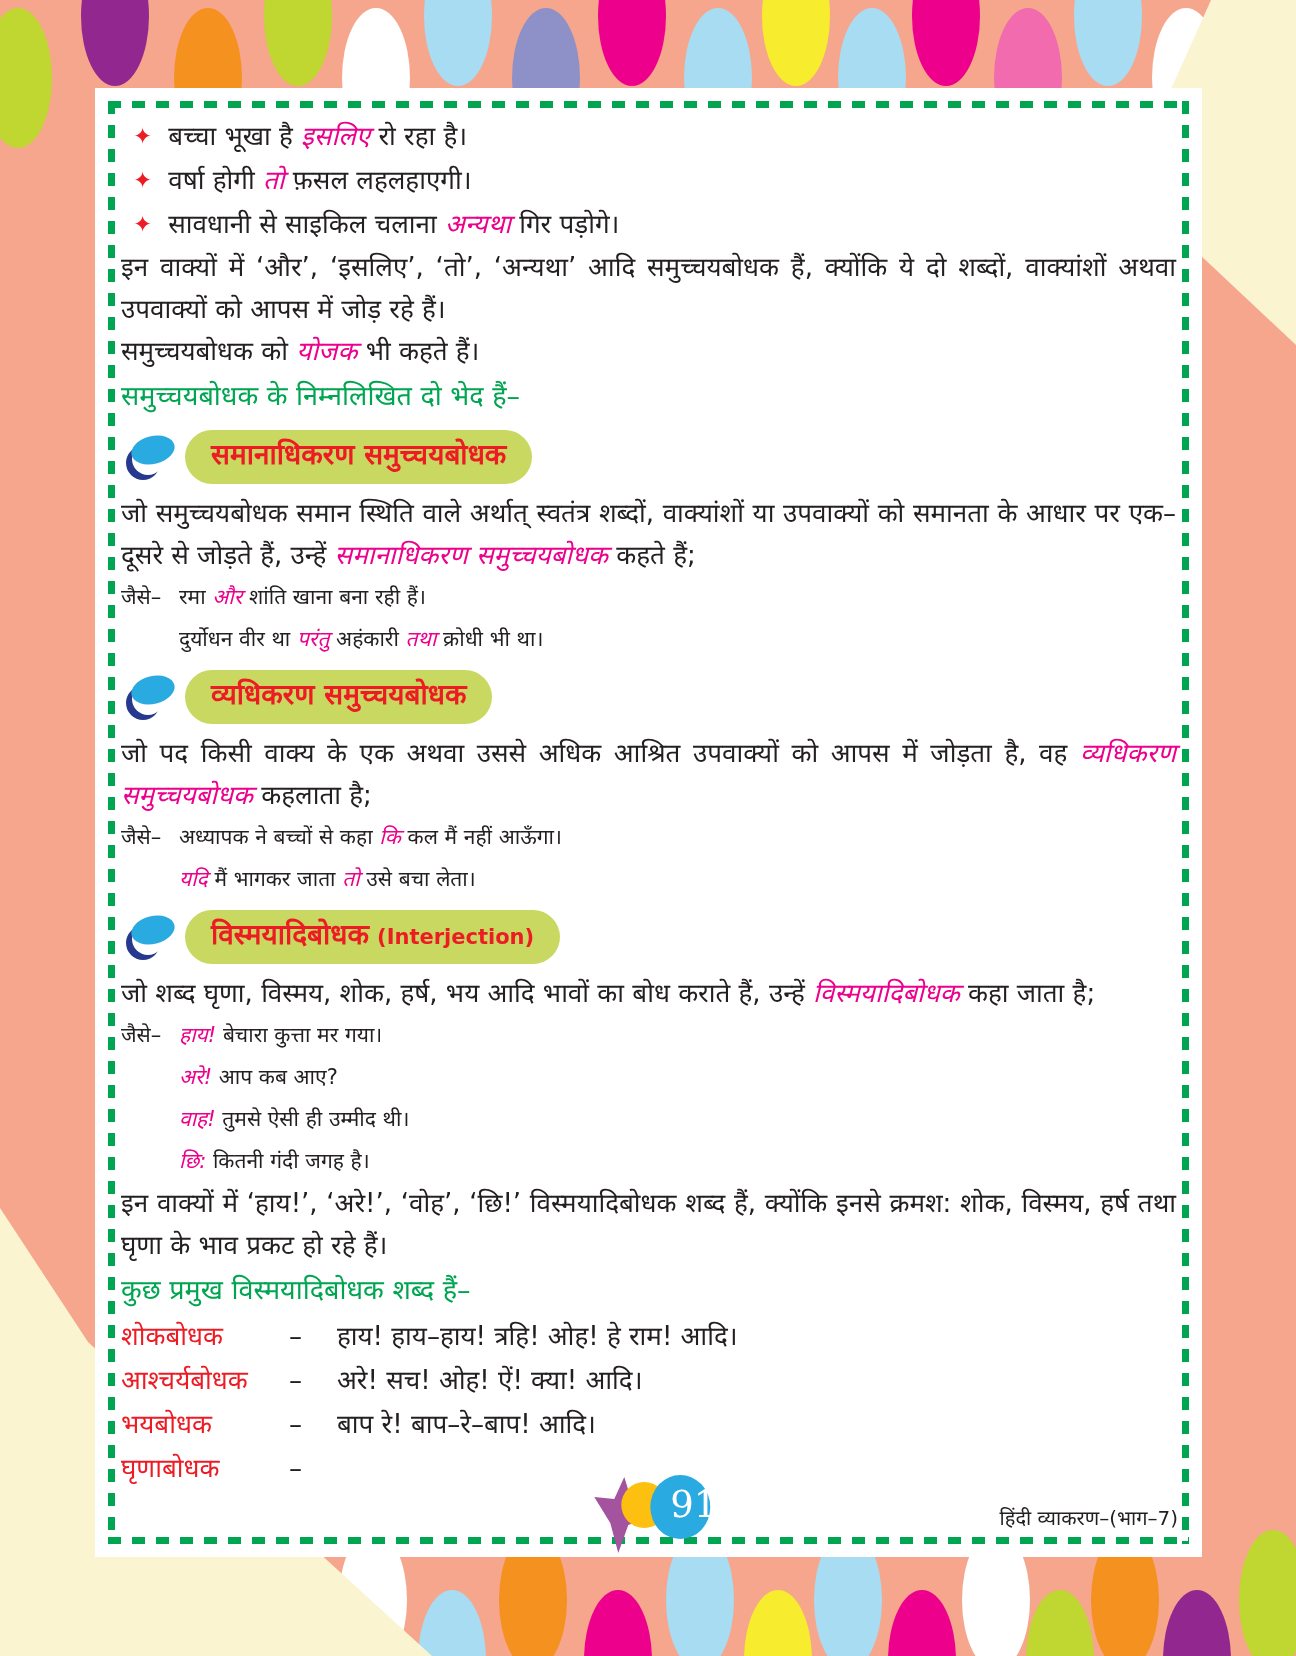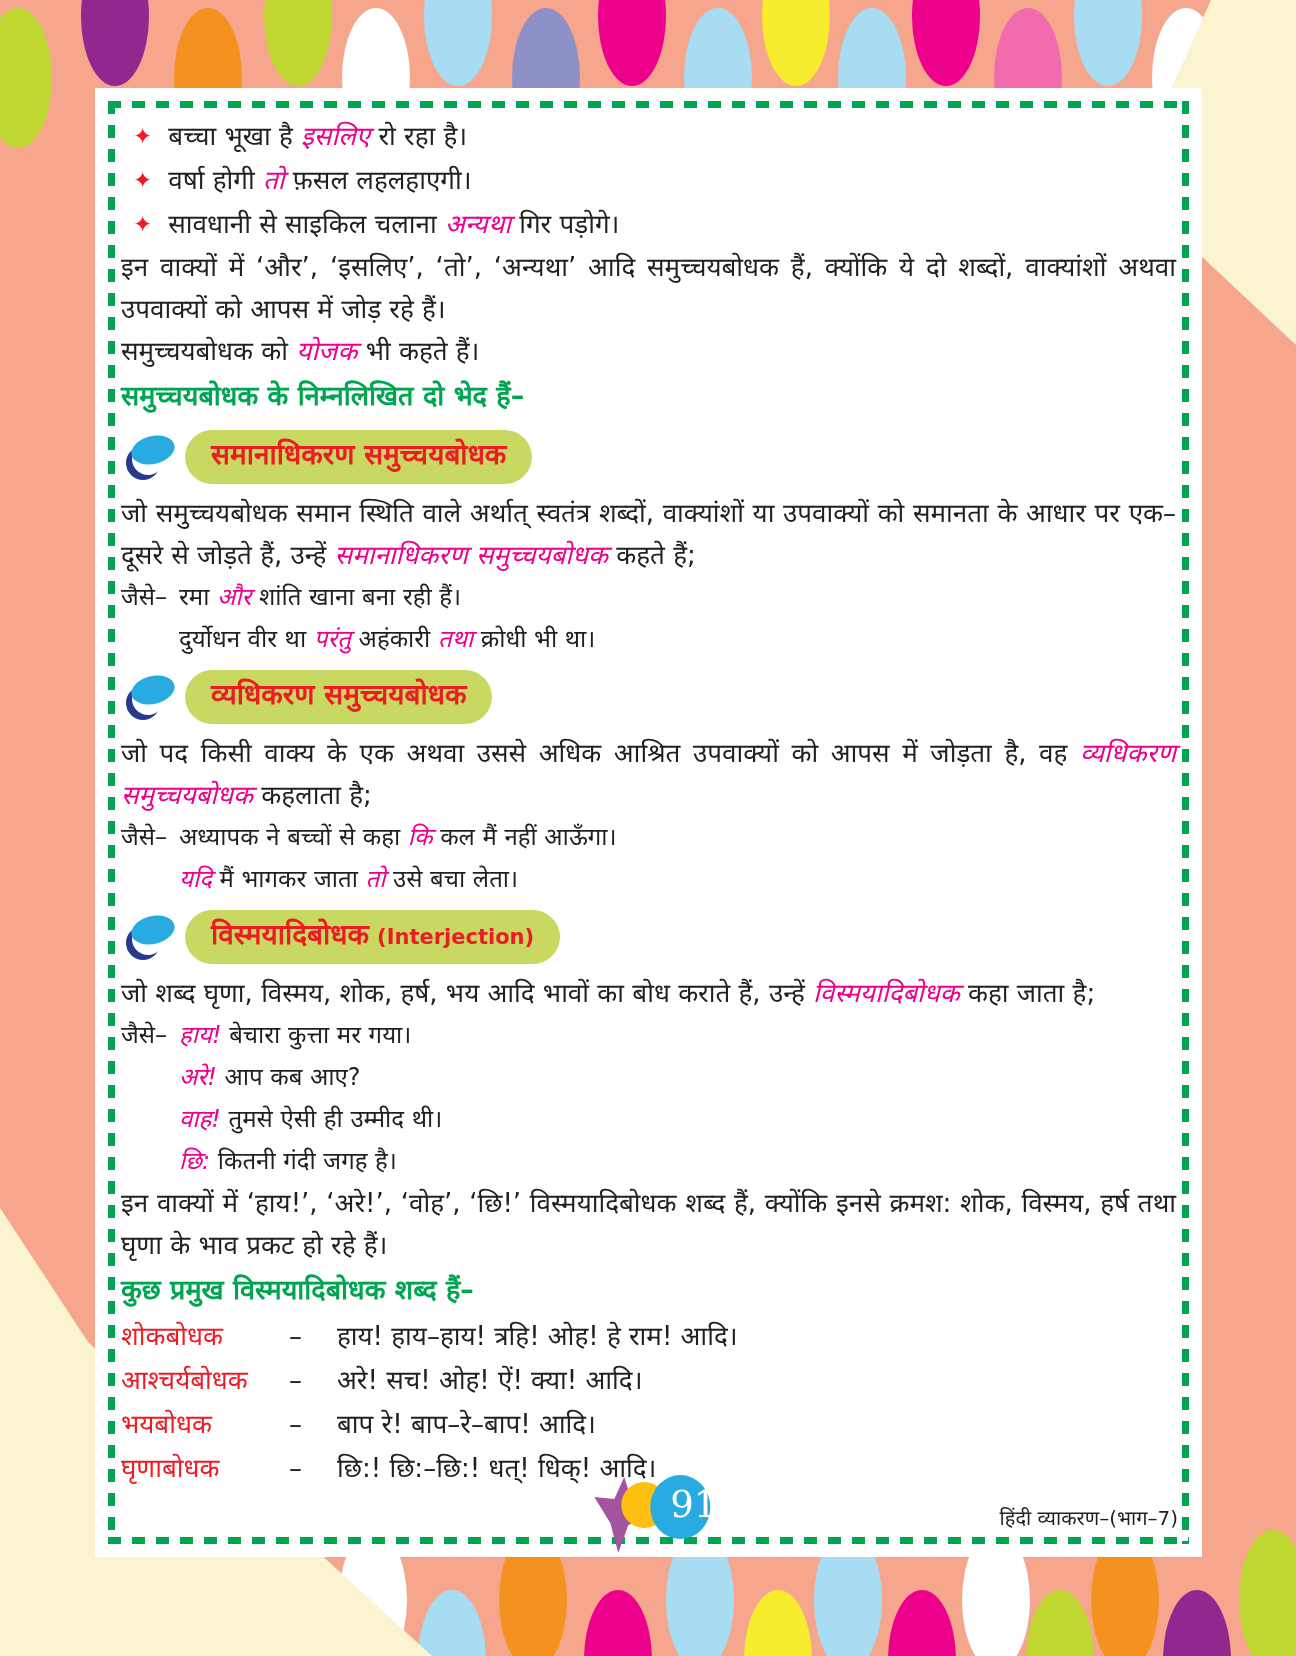--- a/index.html
+++ b/index.html
@@ -16,27 +16,27 @@
   .bp-top{top:13px;}
   .bp-bottom{bottom:13px;}
   .bp-left,.bp-right{top:13px;bottom:13px;width:7px;background:repeating-linear-gradient(180deg,var(--c-green,#00A551) 0 13px,transparent 13px 24px);}
   .bp-left{left:13px;}
   .bp-right{right:13px;}
   .content{position:absolute;left:26px;top:26px;right:26px;color:#231f20;}
   .p{font-size:26px;line-height:42px;text-align:justify;}
   .bullet{display:flex;line-height:44px;text-align:left;}
   .diamond{color:var(--c-red,#ED1C24);font-size:23px;margin:0 16px 0 12px;flex:none;}
   .hl{color:var(--c-pink,#EC008C);font-style:italic;}
-  .h{color:var(--c-green,#00A551);font-size:27px;font-weight:bold;line-height:48px;}
+  .h{color:var(--c-green,#00A551);font-size:27px;font-weight:normal;line-height:48px;}
   .badge-row{display:flex;align-items:center;height:62px;margin:6px 0 4px;}
   .planet{flex:none;}
   .pill{display:inline-flex;align-items:baseline;background:var(--c-pill,#C8D860);border-radius:31px;padding:6px 26px 10px;margin-left:6px;}
   .pill-hi{color:var(--c-red,#ED1C24);font-size:28px;font-weight:bold;line-height:38px;}
   .pill-en{color:var(--c-red,#ED1C24);font-size:21px;font-weight:bold;margin-left:8px;}
-  .ex{display:flex;font-size:24px;line-height:42px;}
+  .ex{display:flex;font-size:21px;line-height:42px;}
   .ex-label{flex:none;width:58px;}
   .ex-body{margin-left:0;}
   .def{display:flex;font-size:26px;line-height:44px;}
   .def-term{flex:none;width:168px;color:var(--c-red,#ED1C24);}
   .def-dash{flex:none;width:48px;}
   .page-badge{position:absolute;left:50%;bottom:2px;transform:translateX(-46%);width:132px;height:84px;z-index:7;}
   .page-num{position:absolute;left:76px;top:12px;width:60px;text-align:center;color:#ffffff;
             font-family:"DejaVu Serif","Liberation Serif",serif;font-size:37px;}
   .book-label{position:absolute;right:24px;bottom:26px;font-size:20px;color:#231f20;z-index:6;}
 </style>
@@ -182,21 +182,20 @@
           <span class="def-text">अरे! सच! ओह! ऐं! क्या! आदि।</span>
         </div>
         <div class="def">
           <span class="def-term">भयबोधक</span>
           <span class="def-dash">–</span>
           <span class="def-text">बाप रे! बाप–रे–बाप! आदि।</span>
         </div>
         <div class="def">
           <span class="def-term">घृणाबोधक</span>
           <span class="def-dash">–</span>
-          <span class="def-text">छि:! छि:–छि:! धत्! धिक्! आदि।</span>
         </div>
       </div>
 
     <div class="page-badge">
       <svg width="132" height="84" viewBox="0 0 132 84">
         <path id="ribbon-path" d="M36,6 L44,32 L62,46 L40,54 L30,82 L22,52 L6,26 L26,28 Z" fill="#A4539E"></path>
         <circle id="yellow-circle" cx="56" cy="34" r="23" fill="#FDC010"></circle>
         <ellipse id="blue-ellipse" cx="92" cy="36" rx="30" ry="32" fill="#29ABE2"></ellipse>
       </svg>
       <span class="page-num">91</span>

